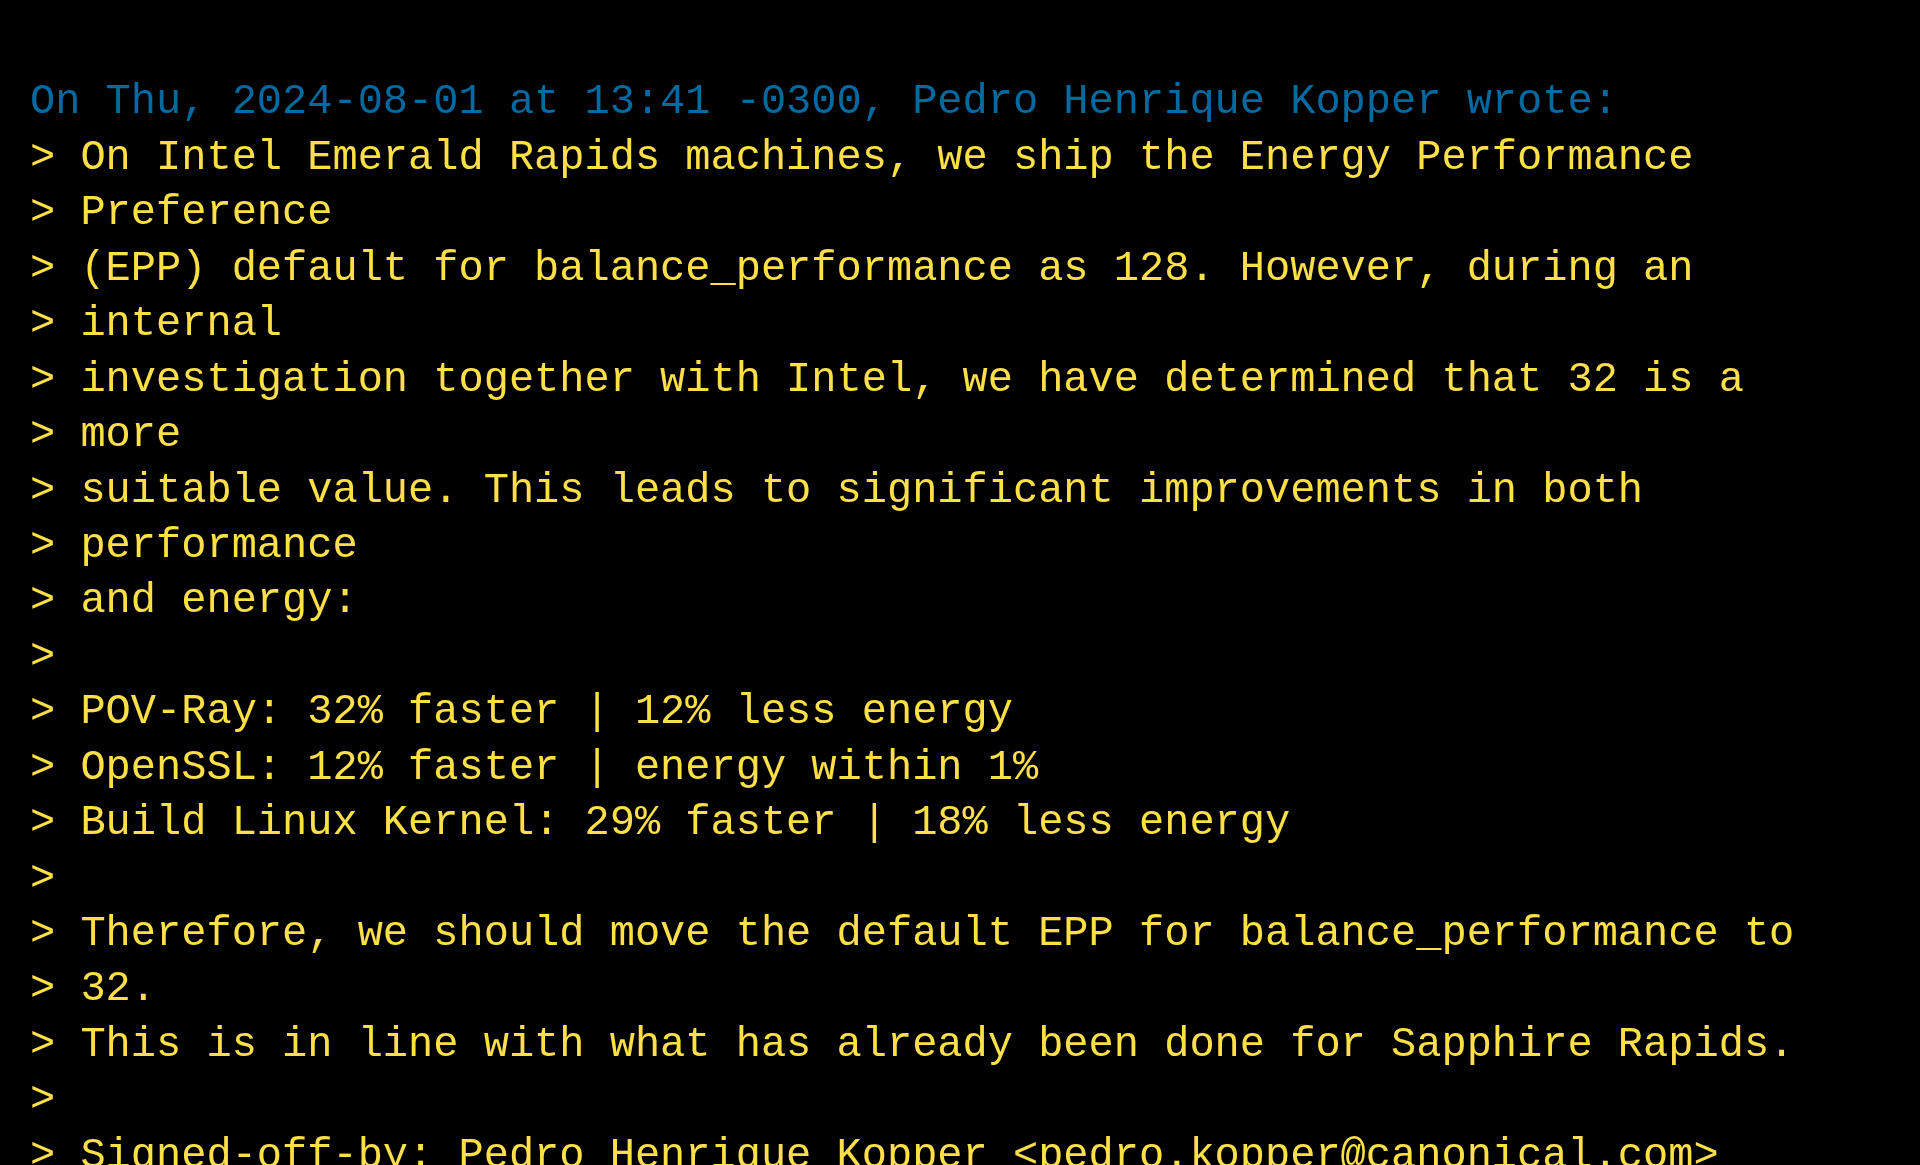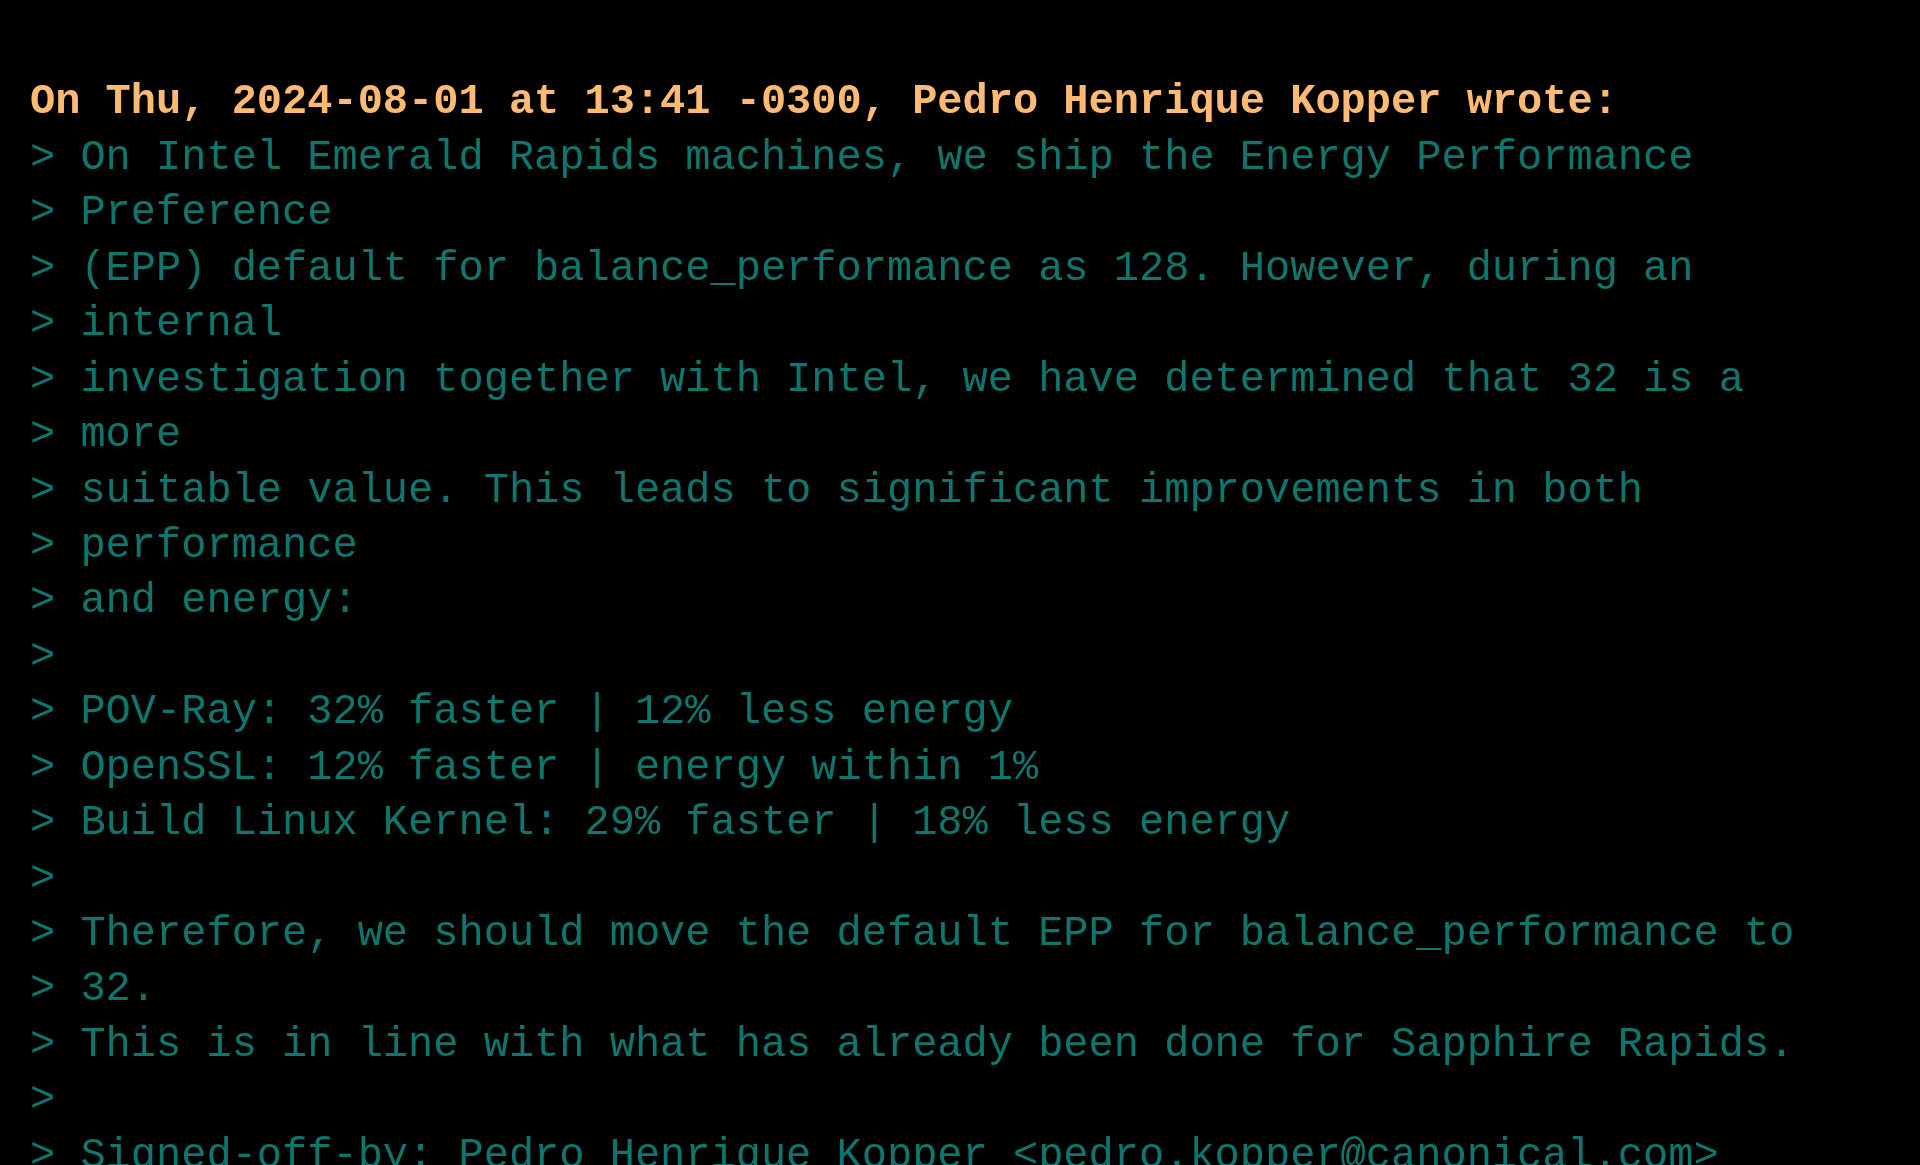--- a/index.html
+++ b/index.html
@@ -22,25 +22,24 @@
     .terminal {
       font-family: 'Courier New', Courier, monospace;
       font-size: 42px;
       line-height: 1.32;
       color: #1e90ff;
       white-space: pre;
       width: 100%;
     }
 
     .line-white {
-      color: #fdba74;
-      font-weight: bold;
+      color: #0369a1;
     }
 
     .line-blue {
-      color: #0f766e;
+      color: #fde047;
     }
   </style>
 </head>
 <body>
 
 <div class="terminal">
 <div class="line-white">On Thu, 2024-08-01 at 13:41 -0300, Pedro Henrique Kopper wrote:</div><div class="line-blue">&gt; On Intel Emerald Rapids machines, we ship the Energy Performance</div><div class="line-blue">&gt; Preference</div><div class="line-blue">&gt; (EPP) default for balance_performance as 128. However, during an</div><div class="line-blue">&gt; internal</div><div class="line-blue">&gt; investigation together with Intel, we have determined that 32 is a</div><div class="line-blue">&gt; more</div><div class="line-blue">&gt; suitable value. This leads to significant improvements in both</div><div class="line-blue">&gt; performance</div><div class="line-blue">&gt; and energy:</div><div class="line-blue">&gt;</div><div class="line-blue">&gt; POV-Ray: 32% faster | 12% less energy</div><div class="line-blue">&gt; OpenSSL: 12% faster | energy within 1%</div><div class="line-blue">&gt; Build Linux Kernel: 29% faster | 18% less energy</div><div class="line-blue">&gt;</div><div class="line-blue">&gt; Therefore, we should move the default EPP for balance_performance to</div><div class="line-blue">&gt; 32.</div><div class="line-blue">&gt; This is in line with what has already been done for Sapphire Rapids.</div><div class="line-blue">&gt;</div><div class="line-blue">&gt; Signed-off-by: Pedro Henrique Kopper &lt;pedro.kopper@canonical.com&gt;</div></div>
 
 </body></html>

